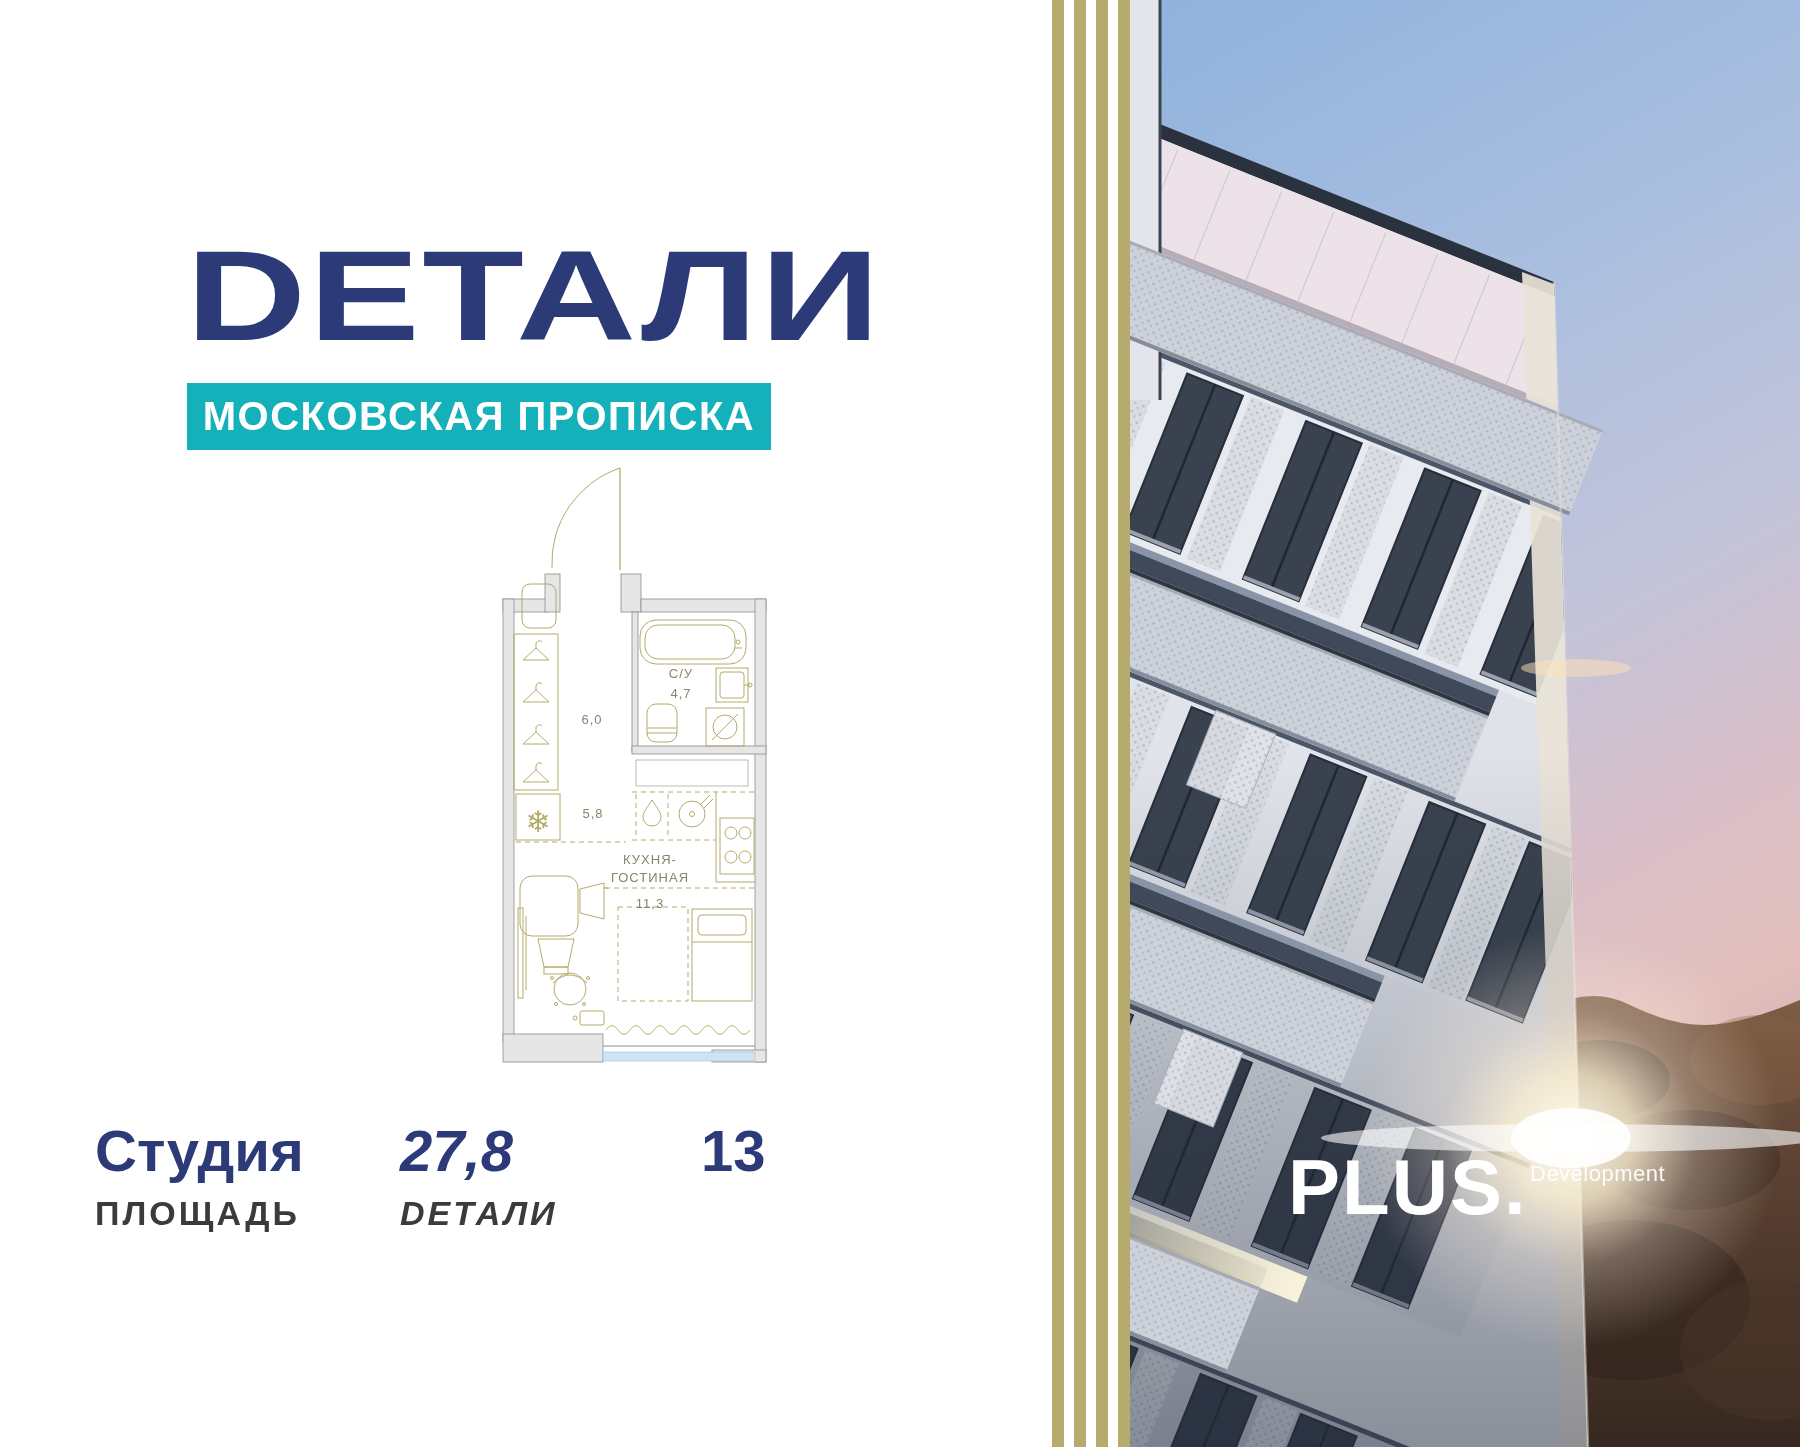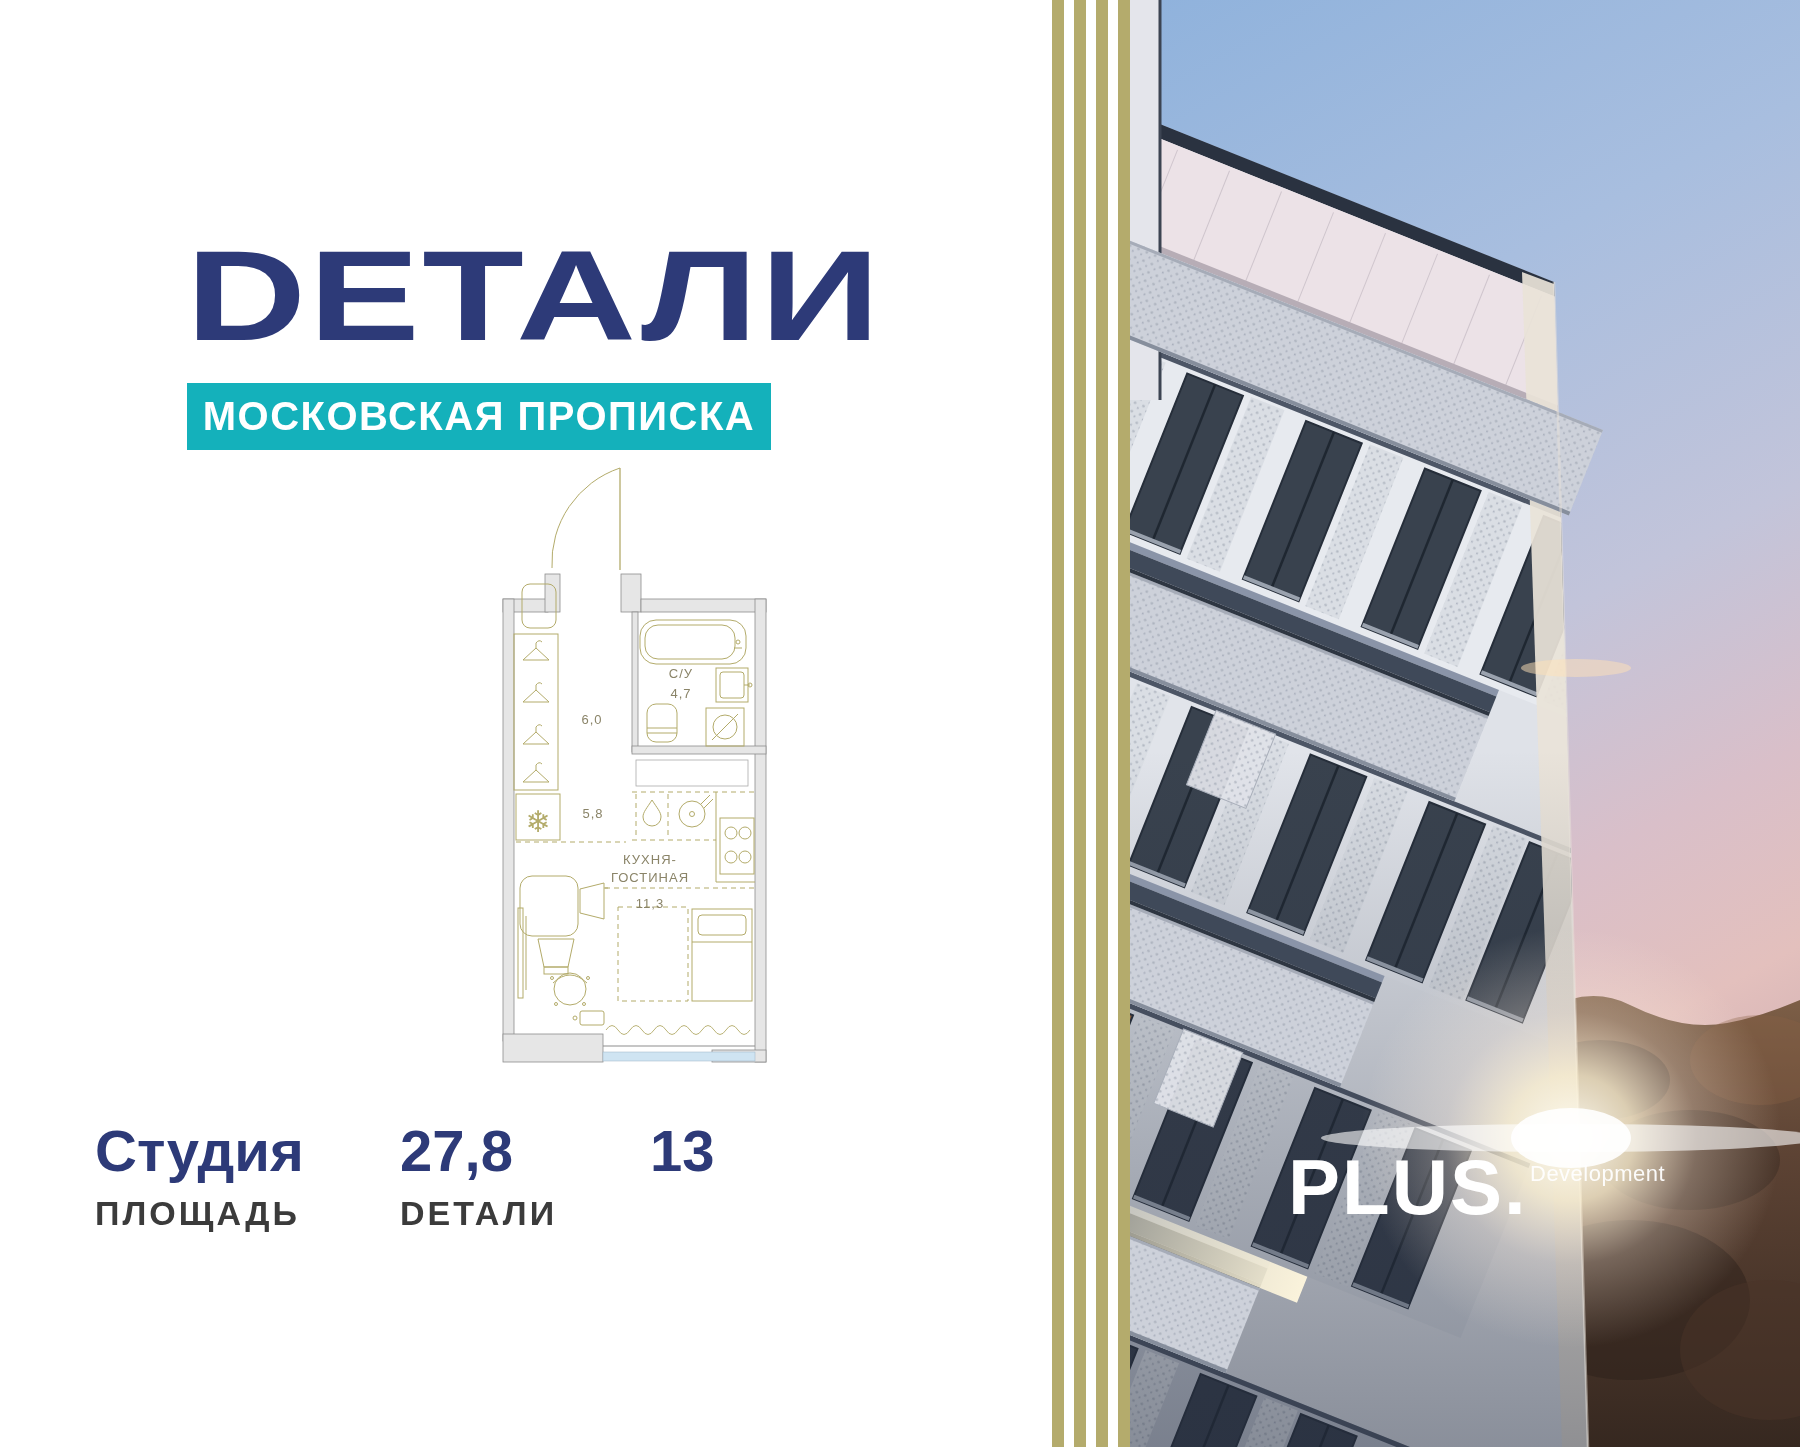--- a/index.html
+++ b/index.html
@@ -9,22 +9,22 @@
         color:var(--navy,#2d3a78);transform:scaleX(1.3);transform-origin:left top;line-height:1;white-space:nowrap;}
   .banner{position:absolute;left:187px;top:376px;width:584px;height:67px;background:var(--teal,#14b1bb);
           display:flex;align-items:center;justify-content:center;margin-top:7px;}
   .banner span{color:#fff;font-size:40px;font-weight:700;letter-spacing:1.5px;white-space:nowrap;}
   .plan{position:absolute;left:500px;top:452px;width:270px;height:625px;}
   .plan text{font-family:"Liberation Sans",sans-serif;}
   .stat{position:absolute;top:1122px;text-align:left;}
   .stat .value{font-size:58px;font-weight:700;color:var(--navy,#2d3a78);line-height:1;}
   .stat .label{margin-top:14px;font-size:34px;font-weight:700;color:var(--label-gray,#3b3b3b);letter-spacing:3px;}
   #stat-rooms{left:95px;width:320px;}
-  #stat-area{left:400px;width:310px;}
-  #stat-floor{left:650px;width:310px;}
+  #stat-area{left:400px;width:310px;font-style:italic;}
+  #stat-floor{left:701px;width:310px;}
   .stripes{position:absolute;left:1052px;top:0;width:78px;height:1447px;
            background:repeating-linear-gradient(90deg,var(--stripe-olive,#b4ab6c) 0 12px,#fff 12px 22px);}
   .photo{position:absolute;left:1130px;top:0;width:670px;height:1447px;display:block;}
 </style>
 </head>
 <body>
 
 <div class="canvas">
 
   <div class="logo">DЕТАЛИ</div>

